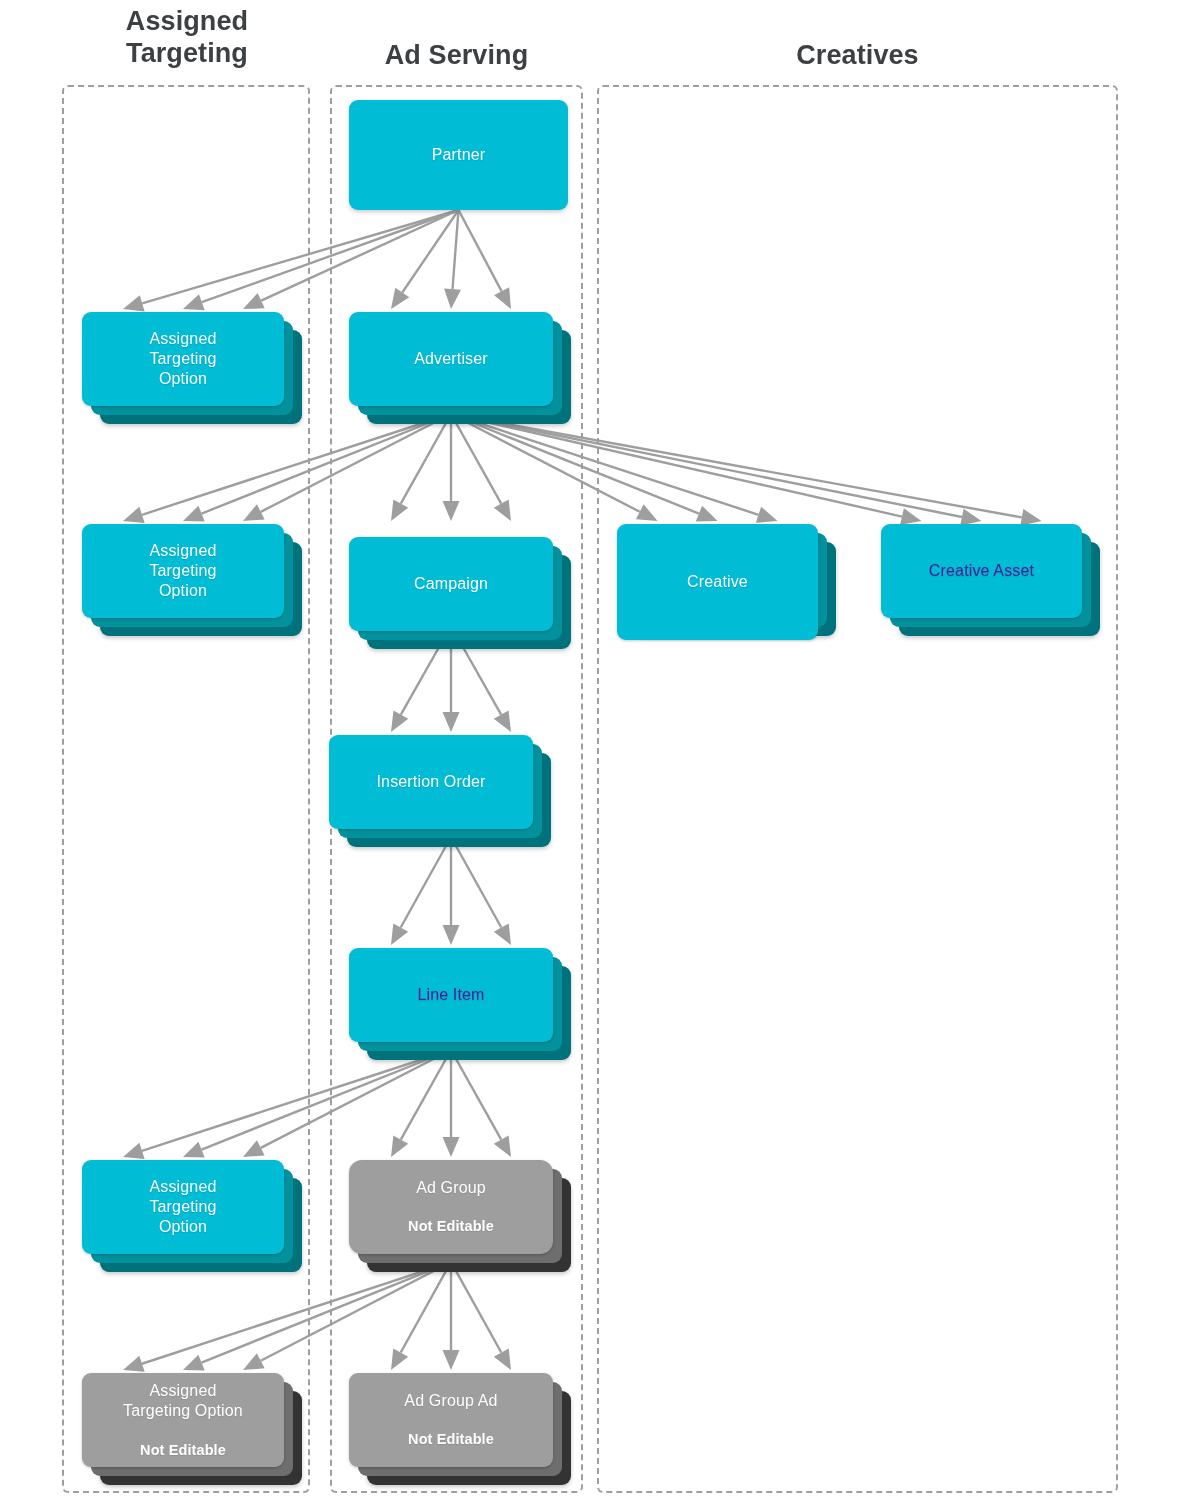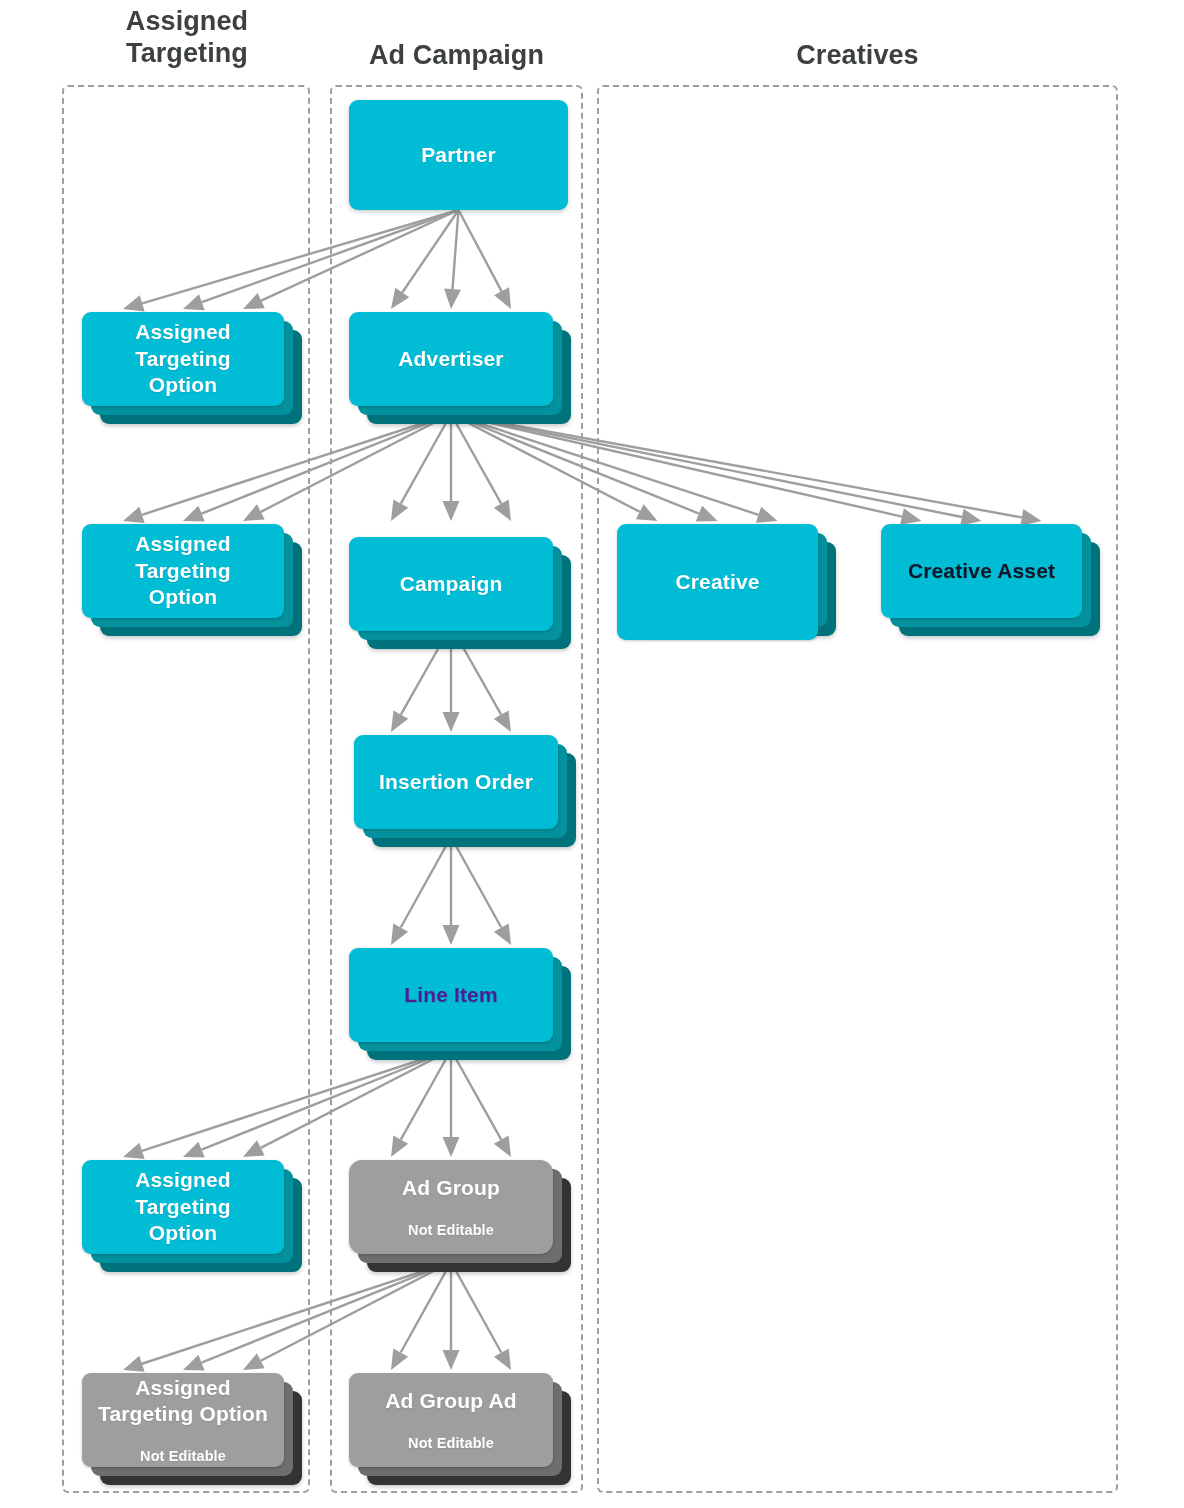--- a/index.html
+++ b/index.html
@@ -62,22 +62,22 @@
     left: 0;
     top: 0;
     display: flex;
     flex-direction: column;
     align-items: center;
     justify-content: center;
     box-shadow: 0 1px 3px rgba(0,0,0,0.22);
   }
   .node .title {
     color: #ffffff;
-    font-weight: bold;
-    font-size: 21px;
+    font-weight: normal;
+    font-size: 16px;
     line-height: 1.27;
     text-align: center;
     letter-spacing: 0.15px;
     text-shadow: 0 1px 1px rgba(0,0,0,0.10);
   }
   .node .subtitle {
     color: #ffffff;
     font-weight: bold;
     font-size: 14.5px;
     line-height: 1.2;
@@ -96,21 +96,21 @@
 <div id="canvas">
 
   <div id="frames">
       <div class="col-frame" style="left: 62px; top: 85px; width: 248px; height: 1408px; border-color: rgb(158, 158, 158);"></div>
       <div class="col-frame" style="left: 330px; top: 85px; width: 253px; height: 1408px; border-color: rgb(158, 158, 158);"></div>
       <div class="col-frame" style="left: 597px; top: 85px; width: 521px; height: 1408px; border-color: rgb(158, 158, 158);"></div>
     </div>
 
   <div id="headers">
       <div class="col-header" style="left: 87px; top: 6px; width: 200px; color: rgb(60, 64, 67);">Assigned Targeting</div>
-      <div class="col-header" style="left: 330px; top: 40px; width: 253px; color: rgb(60, 64, 67);">Ad Campaign</div>
+      <div class="col-header" style="left: 330px; top: 40px; width: 253px; color: rgb(60, 64, 67);">Ad Serving</div>
       <div class="col-header" style="left: 597px; top: 40px; width: 521px; color: rgb(60, 64, 67);">Creatives</div>
     </div>
 
   <svg id="edges" xmlns="http://www.w3.org/2000/svg" viewBox="0 0 1184 1508">
       <g>
         <line x1="458.5" y1="210" x2="142.18229509192838" y2="303.3396506286113" stroke="#9E9E9E" stroke-width="2.4" stroke-linecap="butt"></line>
         <polygon points="123,309 139.77664660908817,295.18717521454175 144.5879435747686,311.49212604268087" fill="#9E9E9E"></polygon>
       </g>
       <g>
         <line x1="458.5" y1="210" x2="201.82166419194778" y2="302.2364981669589" stroke="#9E9E9E" stroke-width="2.4" stroke-linecap="butt"></line>
@@ -292,24 +292,24 @@
         <div class="layer back2" style="left: 18px; top: 18px; width: 201px; height: 94px; background: rgb(0, 114, 124); box-shadow: rgba(0, 0, 0, 0.22) 0px 2px 4px;"></div>
         <div class="layer back1" style="left: 9px; top: 9px; width: 201px; height: 94px; background: rgb(3, 145, 158);"></div>
         <div class="layer front" style="width: 201px; height: 116px; background: rgb(0, 188, 212);">
           <div class="title" style="color: rgb(255, 255, 255);">Creative</div>
         </div>
       </div>
       <div class="node" style="left: 881px; top: 524px; width: 201px; height: 94px;">
         <div class="layer back2" style="left: 18px; top: 18px; width: 201px; height: 94px; background: rgb(0, 114, 124); box-shadow: rgba(0, 0, 0, 0.22) 0px 2px 4px;"></div>
         <div class="layer back1" style="left: 9px; top: 9px; width: 201px; height: 94px; background: rgb(3, 145, 158);"></div>
         <div class="layer front" style="width: 201px; height: 94px; background: rgb(0, 188, 212);">
-          <div class="title" style="color: #0f172a;">Creative Asset</div>
-        </div>
-      </div>
-      <div class="node" style="left: 354px; top: 735px; width: 204px; height: 74px; padding-left: 32px;">
+          <div class="title" style="color: #4c1d95;">Creative Asset</div>
+        </div>
+      </div>
+      <div class="node" style="left: 329px; top: 735px; width: 204px; height: 74px; padding-left: 32px;">
         <div class="layer back2" style="left: 18px; top: 18px; width: 204px; height: 94px; background: rgb(0, 114, 124); box-shadow: rgba(0, 0, 0, 0.22) 0px 2px 4px;"></div>
         <div class="layer back1" style="left: 9px; top: 9px; width: 204px; height: 94px; background: rgb(3, 145, 158);"></div>
         <div class="layer front" style="width: 204px; height: 94px; background: rgb(0, 188, 212);">
           <div class="title" style="color: rgb(255, 255, 255);">Insertion Order</div>
         </div>
       </div>
       <div class="node" style="left: 349px; top: 948px; width: 204px; height: 94px;">
         <div class="layer back2" style="left: 18px; top: 18px; width: 204px; height: 94px; background: rgb(0, 114, 124); box-shadow: rgba(0, 0, 0, 0.22) 0px 2px 4px;"></div>
         <div class="layer back1" style="left: 9px; top: 9px; width: 204px; height: 94px; background: rgb(3, 145, 158);"></div>
         <div class="layer front" style="width: 204px; height: 94px; background: rgb(0, 188, 212);">

